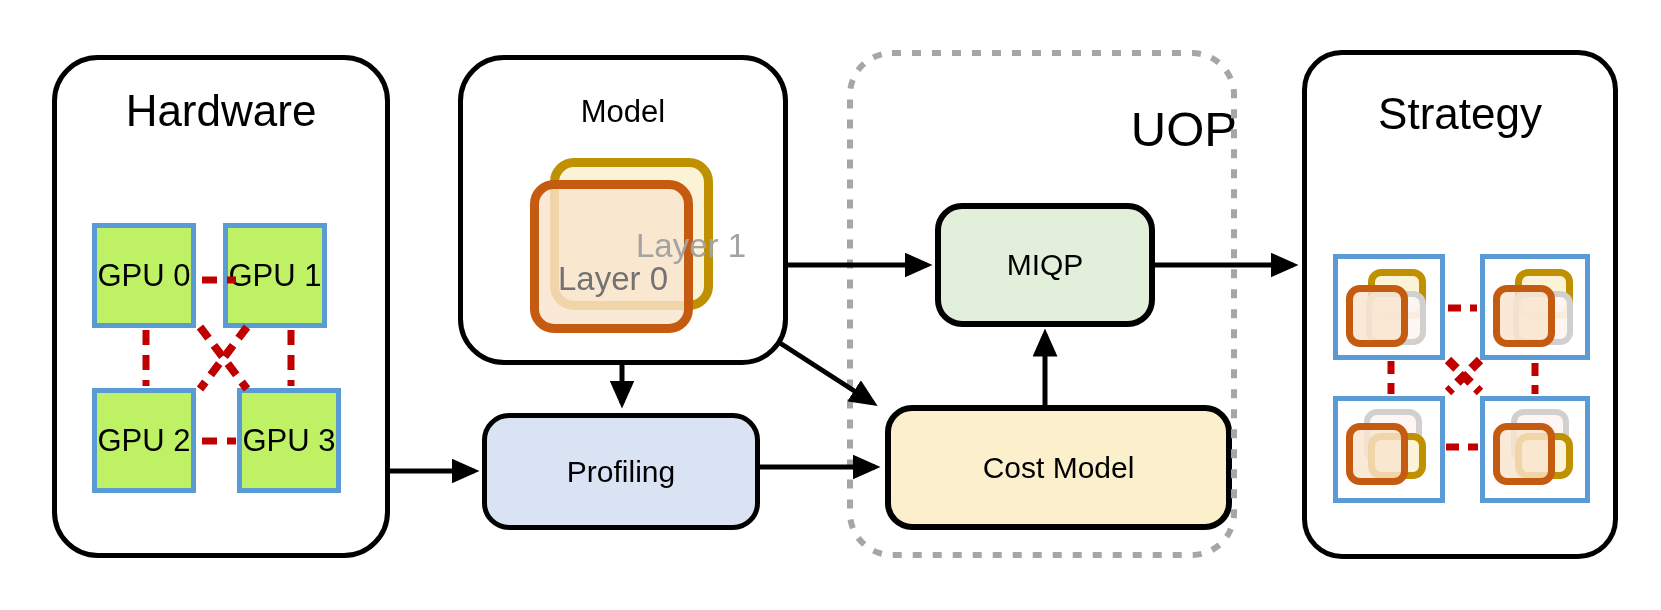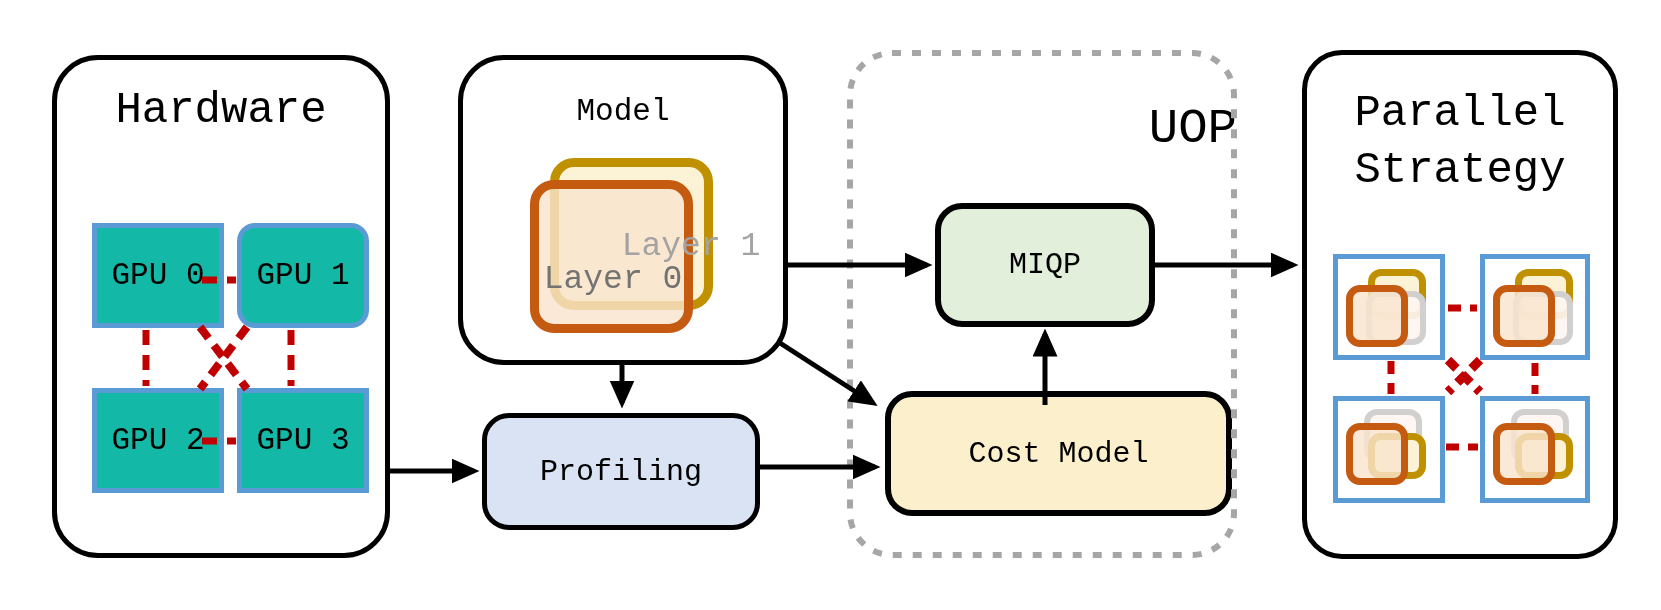--- a/index.html
+++ b/index.html
@@ -1,21 +1,21 @@
 <!DOCTYPE html>
 <html><head>
 <meta charset="utf-8">
 <style>
   html, body { margin: 0; padding: 0; background: #ffffff; }
   .canvas {
     position: relative;
     width: 1661px;
     height: 610px;
     background: #ffffff;
-    font-family: Liberation Mono, monospace;
+    font-family: Liberation Sans, sans-serif;
     color: #000;
     overflow: hidden;
   }
   .canvas * { box-sizing: border-box; }
 
   
   .outline {
     position: absolute;
     border: 5px solid #000;
     background: #fff;
@@ -33,44 +33,44 @@
     line-height: 57px;
     white-space: nowrap;
   }
   .hw-box .box-title { top: 22px; }
   .model-box .box-title { top: 25px; font-size: 31px; line-height: 54px; }
   .parallel-box .box-title { top: 30px; }
 
   
   .gpu {
     position: absolute;
-    width: 132px; height: 105px;
+    width: 104px; height: 105px;
     border: 5px solid #5B9BD5;
-    background: #14b8a6;
+    background: #bef264;
     display: flex; align-items: center; justify-content: center;
     font-size: 31px;
     white-space: nowrap;
   }
   .gpu0 { left: 35px;  top: 163px; }
-  .gpu1 { left: 180px; top: 163px; border-radius: 18px; }
+  .gpu1 { left: 166px; top: 163px; }
   .gpu2 { left: 35px;  top: 328px; }
   .gpu3 { left: 180px; top: 328px; }
 
   
   .proc {
     position: absolute;
     border: 5px solid #000;
     border-radius: 27px;
     display: flex; align-items: center; justify-content: center;
     font-size: 30px;
     white-space: nowrap;
   }
   .profiling  { left: 482px; top: 413px; width: 278px; height: 117px; background: #DAE3F3; }
   .miqp       { left: 935px; top: 203px; width: 220px; height: 124px; background: #E2EFDA; border-width: 6px; }
-  .cost-model { left: 885px; top: 391px; width: 347px; height: 125px; background: #FCF0CC; border-width: 6px; }
+  .cost-model { left: 885px; top: 405px; width: 347px; height: 125px; background: #FCF0CC; border-width: 6px; }
 
   .uop-title {
     position: absolute;
     left: 847px; top: 102px; width: 390px;
     text-align: right;
     font-size: 49px; line-height: 54px;
   }
 
   
   .layer-sq { position: absolute; }
@@ -167,21 +167,20 @@
   <div class="proc cost-model">
     <span>Cost Model</span>
   </div>
 
   <div class="proc profiling">
     <span>Profiling</span>
   </div>
 
   <div class="outline parallel-box">
     <div class="box-title">
-      <div>Parallel</div>
       <div>Strategy</div>
     </div>
 
     <div class="pgpu pgpu0 top-shards">
       <div class="mini mini-gold"></div>
       <div class="mini mini-gray"></div>
       <div class="mini mini-orange"></div>
     </div>
     <div class="pgpu pgpu1 top-shards">
       <div class="mini mini-gold"></div>

